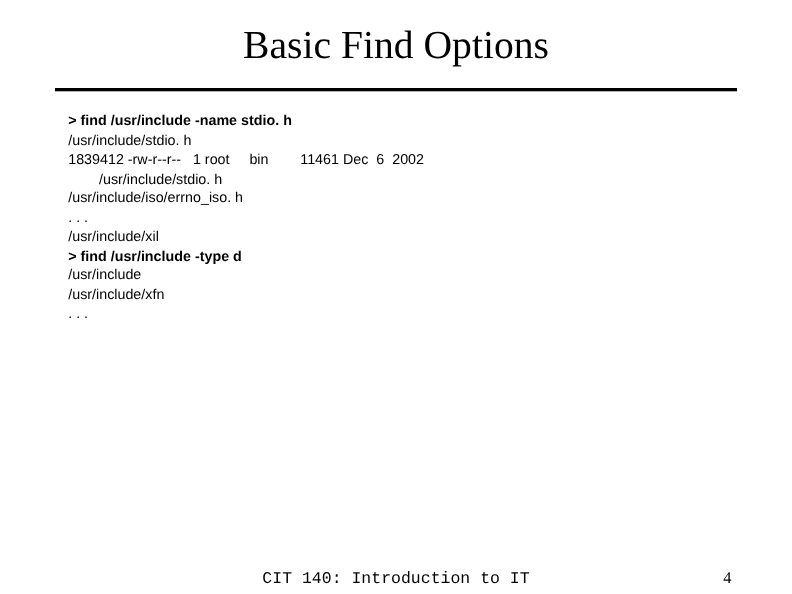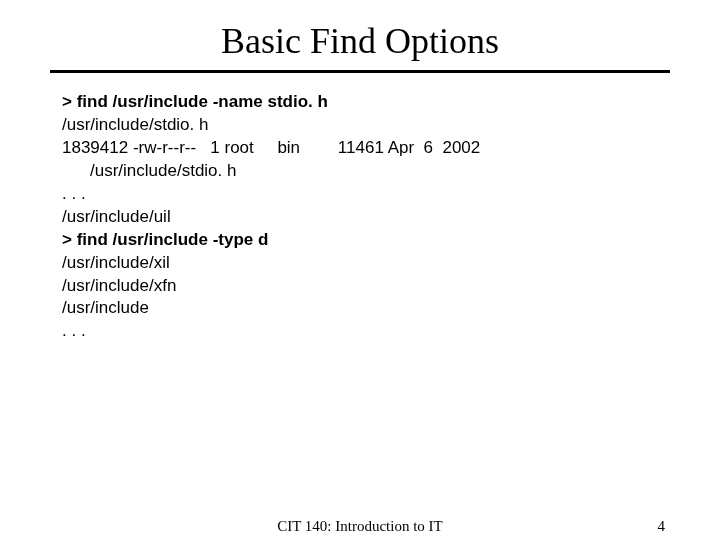--- a/index.html
+++ b/index.html
@@ -12,32 +12,32 @@
       height: 540px;
       background: #ffffff;
       font-family: "Times New Roman", Times, serif;
       position: relative;
       padding: 20px 50px 0 50px;
     }
     .title {
       font-size: 36px;
       font-weight: normal;
       text-align: center;
-      margin-bottom: 8px;
+      margin-bottom: 18px;
       font-family: "Times New Roman", Times, serif;
     }
     .divider {
       border: none;
       border-top: 3px solid #000;
       margin-bottom: 18px;
     }
     .content {
       padding-left: 12px;
       font-family: Arial, Helvetica, sans-serif;
-      font-size: 17px;
+      font-size: 13px;
       line-height: 1.35;
     }
     .content .line {
       white-space: pre;
     }
     .content .bold {
       font-weight: bold;
     }
     .content .indent {
       padding-left: 28px;
@@ -48,42 +48,43 @@
       left: 0;
       right: 0;
       width: 720px;
       font-family: "Times New Roman", Times, serif;
       font-size: 15px;
     }
     .footer-center {
       position: absolute;
       left: 50%;
       transform: translateX(-50%);
+      font-family: Liberation Mono, monospace;
     }
     .footer-right {
       position: absolute;
       right: 55px;
     }
   </style>
 </head>
 <body>
 
 <h1 class="title">Basic Find Options</h1>
 <hr class="divider">
 
 <div class="content">
   <div class="line bold">&gt; find /usr/include -name stdio. h</div>
   <div class="line">/usr/include/stdio. h</div>
-  <div class="line">1839412 -rw-r--r--   1 root     bin        11461 Apr  6  2002</div>
+  <div class="line">1839412 -rw-r--r--   1 root     bin        11461 Dec  6  2002</div>
   <div class="line indent">/usr/include/stdio. h</div>
+  <div class="line">/usr/include/iso/errno_iso. h</div>
   <div class="line">. . .</div>
-  <div class="line">/usr/include/uil</div>
+  <div class="line">/usr/include/xil</div>
   <div class="line bold">&gt; find /usr/include -type d</div>
-  <div class="line">/usr/include/xil</div>
+  <div class="line">/usr/include</div>
   <div class="line">/usr/include/xfn</div>
-  <div class="line">/usr/include</div>
   <div class="line">. . .</div>
 </div>
 
 <div class="footer">
   <span class="footer-center">CIT 140: Introduction to IT</span>
   <span class="footer-right">4</span>
 </div>
 
 </body></html>

